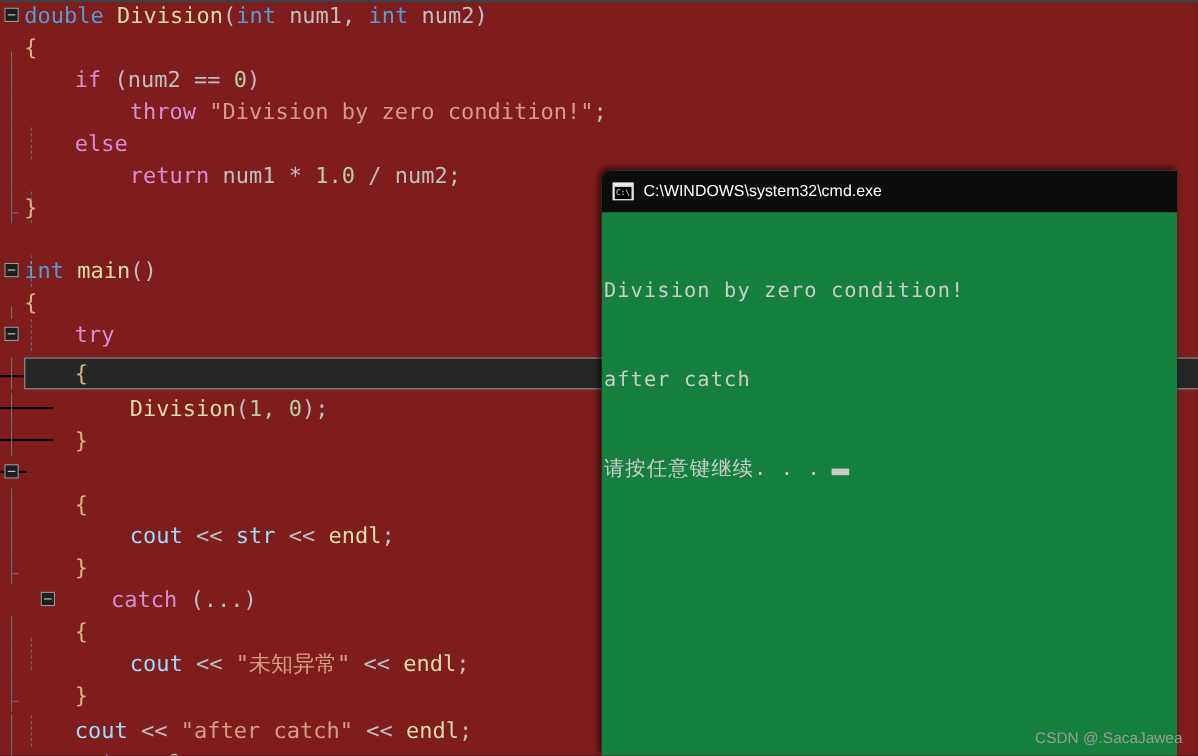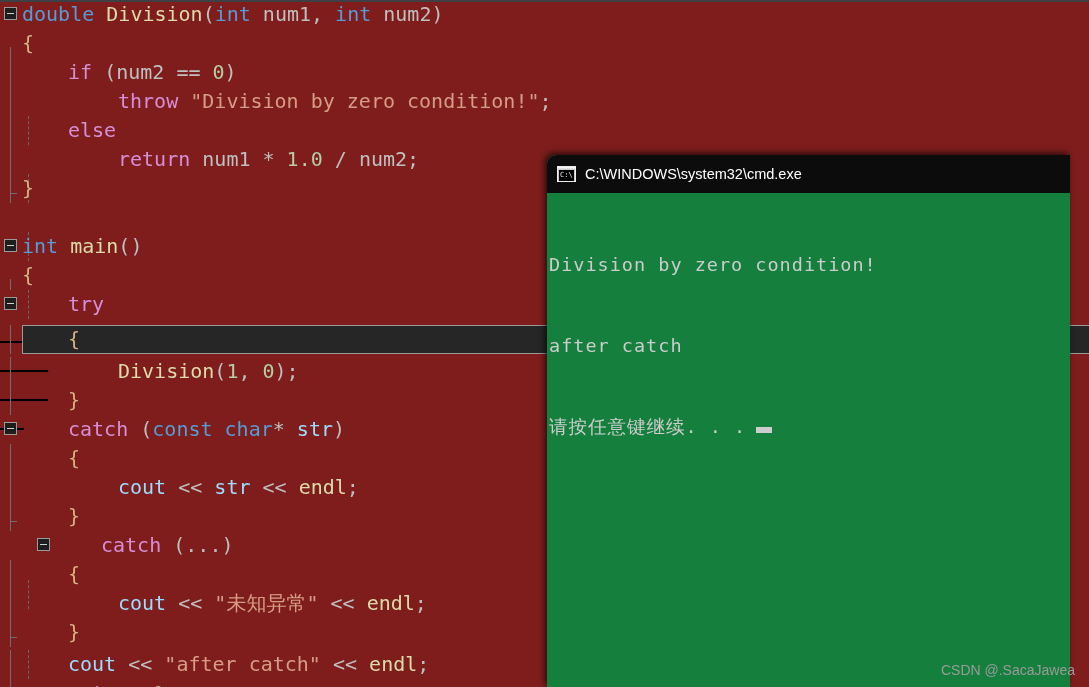--- a/index.html
+++ b/index.html
@@ -241,21 +241,20 @@
     
     <div class="code" style="padding-left:46px;"><span class="brace">}</span></div>
   </div>
 
   
   <div class="row" style="top:415px;position:absolute;left:0;width:1089px;">
     <div class="gutter">
       <span class="foldbox"></span>
     </div>
     
-    <div class="code" style="padding-left:46px;"><span class="ctl">catch</span><span class="plain"> </span><span class="plain">(</span><span class="kw">const</span><span class="plain"> </span><span class="kw">char</span><span class="op">*</span><span class="plain"> </span><span class="var">str</span><span class="plain">)</span></div>
   </div>
 
   
   <div class="row" style="top:444px;position:absolute;left:0;width:1089px;">
     <div class="gutter">
       <span class="foldline"></span>
     </div>
     
     <div class="code" style="padding-left:46px;"><span class="brace">{</span></div>
   </div>

